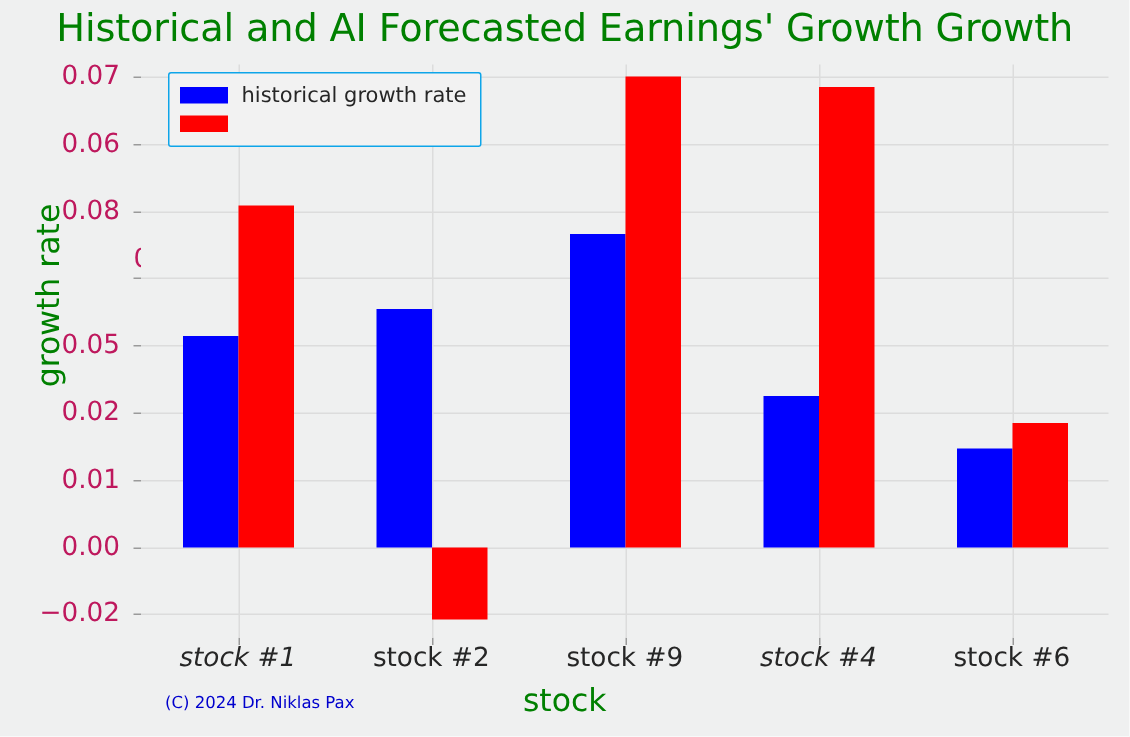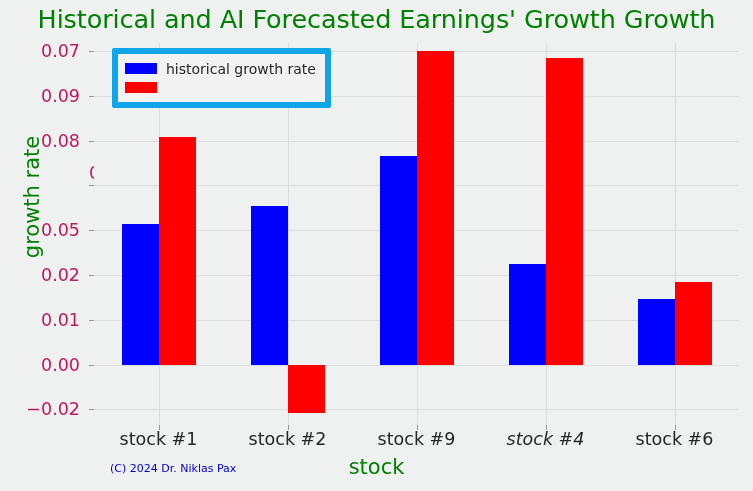--- a/index.html
+++ b/index.html
@@ -128,21 +128,21 @@
     font-size: 11px;
     color: #0000cd;
     white-space: nowrap;
   }
   
   #legend {
     position: absolute;
     left: 112px;
     top: 48px;
     background: #f2f2f2;
-    border: 6px solid #0ea5e9;
+    border: 1px solid #0ea5e9;
     border-radius: 2px;
     padding: 5px 9px 5px 7px;
   }
   .legend-row {
     display: flex;
     align-items: center;
     height: 19px;
   }
   .legend-swatch {
     width: 32px;
@@ -162,21 +162,21 @@
 
 <div id="figure">
 
   <div id="chart-title">Historical and AI Forecasted Earnings' Growth Growth</div>
 
   <div id="ylabel">growth rate</div>
   <div id="xlabel">stock</div>
 
   <div id="ytick-labels">
       <div class="ytick-label" style="top: 8.06096px;">0.07</div>
-      <div class="ytick-label" style="top: 52.8441px;">0.09</div>
+      <div class="ytick-label" style="top: 52.8441px;">0.06</div>
       <div class="ytick-label" style="top: 97.6272px;">0.08</div>
       <div class="ytick-label" style="top: 130px; padding-left: 48px;">0.04</div>
       <div class="ytick-label" style="top: 187.193px;">0.05</div>
       <div class="ytick-label" style="top: 231.977px;">0.02</div>
       <div class="ytick-label" style="top: 276.76px;">0.01</div>
       <div class="ytick-label" style="top: 321.543px;">0.00</div>
       <div class="ytick-label" style="top: 366.326px;">−0.02</div>
     </div>
   <div id="ytick-marks">
       <div class="ytick-mark" style="top: 51.061px;"></div>
@@ -190,21 +190,21 @@
       <div class="ytick-mark" style="top: 409.326px;"></div>
     </div>
   <div id="xtick-marks">
       <div class="xtick-mark" style="left: 158.5px;"></div>
       <div class="xtick-mark" style="left: 287.5px;"></div>
       <div class="xtick-mark" style="left: 416.5px;"></div>
       <div class="xtick-mark" style="left: 545.5px;"></div>
       <div class="xtick-mark" style="left: 674.5px;"></div>
     </div>
   <div id="xtick-labels">
-      <div class="xtick-label" style="left: 83.5px;">stock #1</div>
+      <div class="xtick-label" style="left: 83.5px; font-style: italic;">stock #1</div>
       <div class="xtick-label" style="left: 212.5px;">stock #2</div>
       <div class="xtick-label" style="left: 341.5px;">stock #9</div>
       <div class="xtick-label" style="left: 470.5px; font-style: italic;">stock #4</div>
       <div class="xtick-label" style="left: 599.5px;">stock #6</div>
     </div>
 
   <div id="plot-area">
     <div id="gridlines">
         <div class="gridline" style="top: 8.06096px;"></div>
         <div class="gridline" style="top: 52.8441px;"></div>

